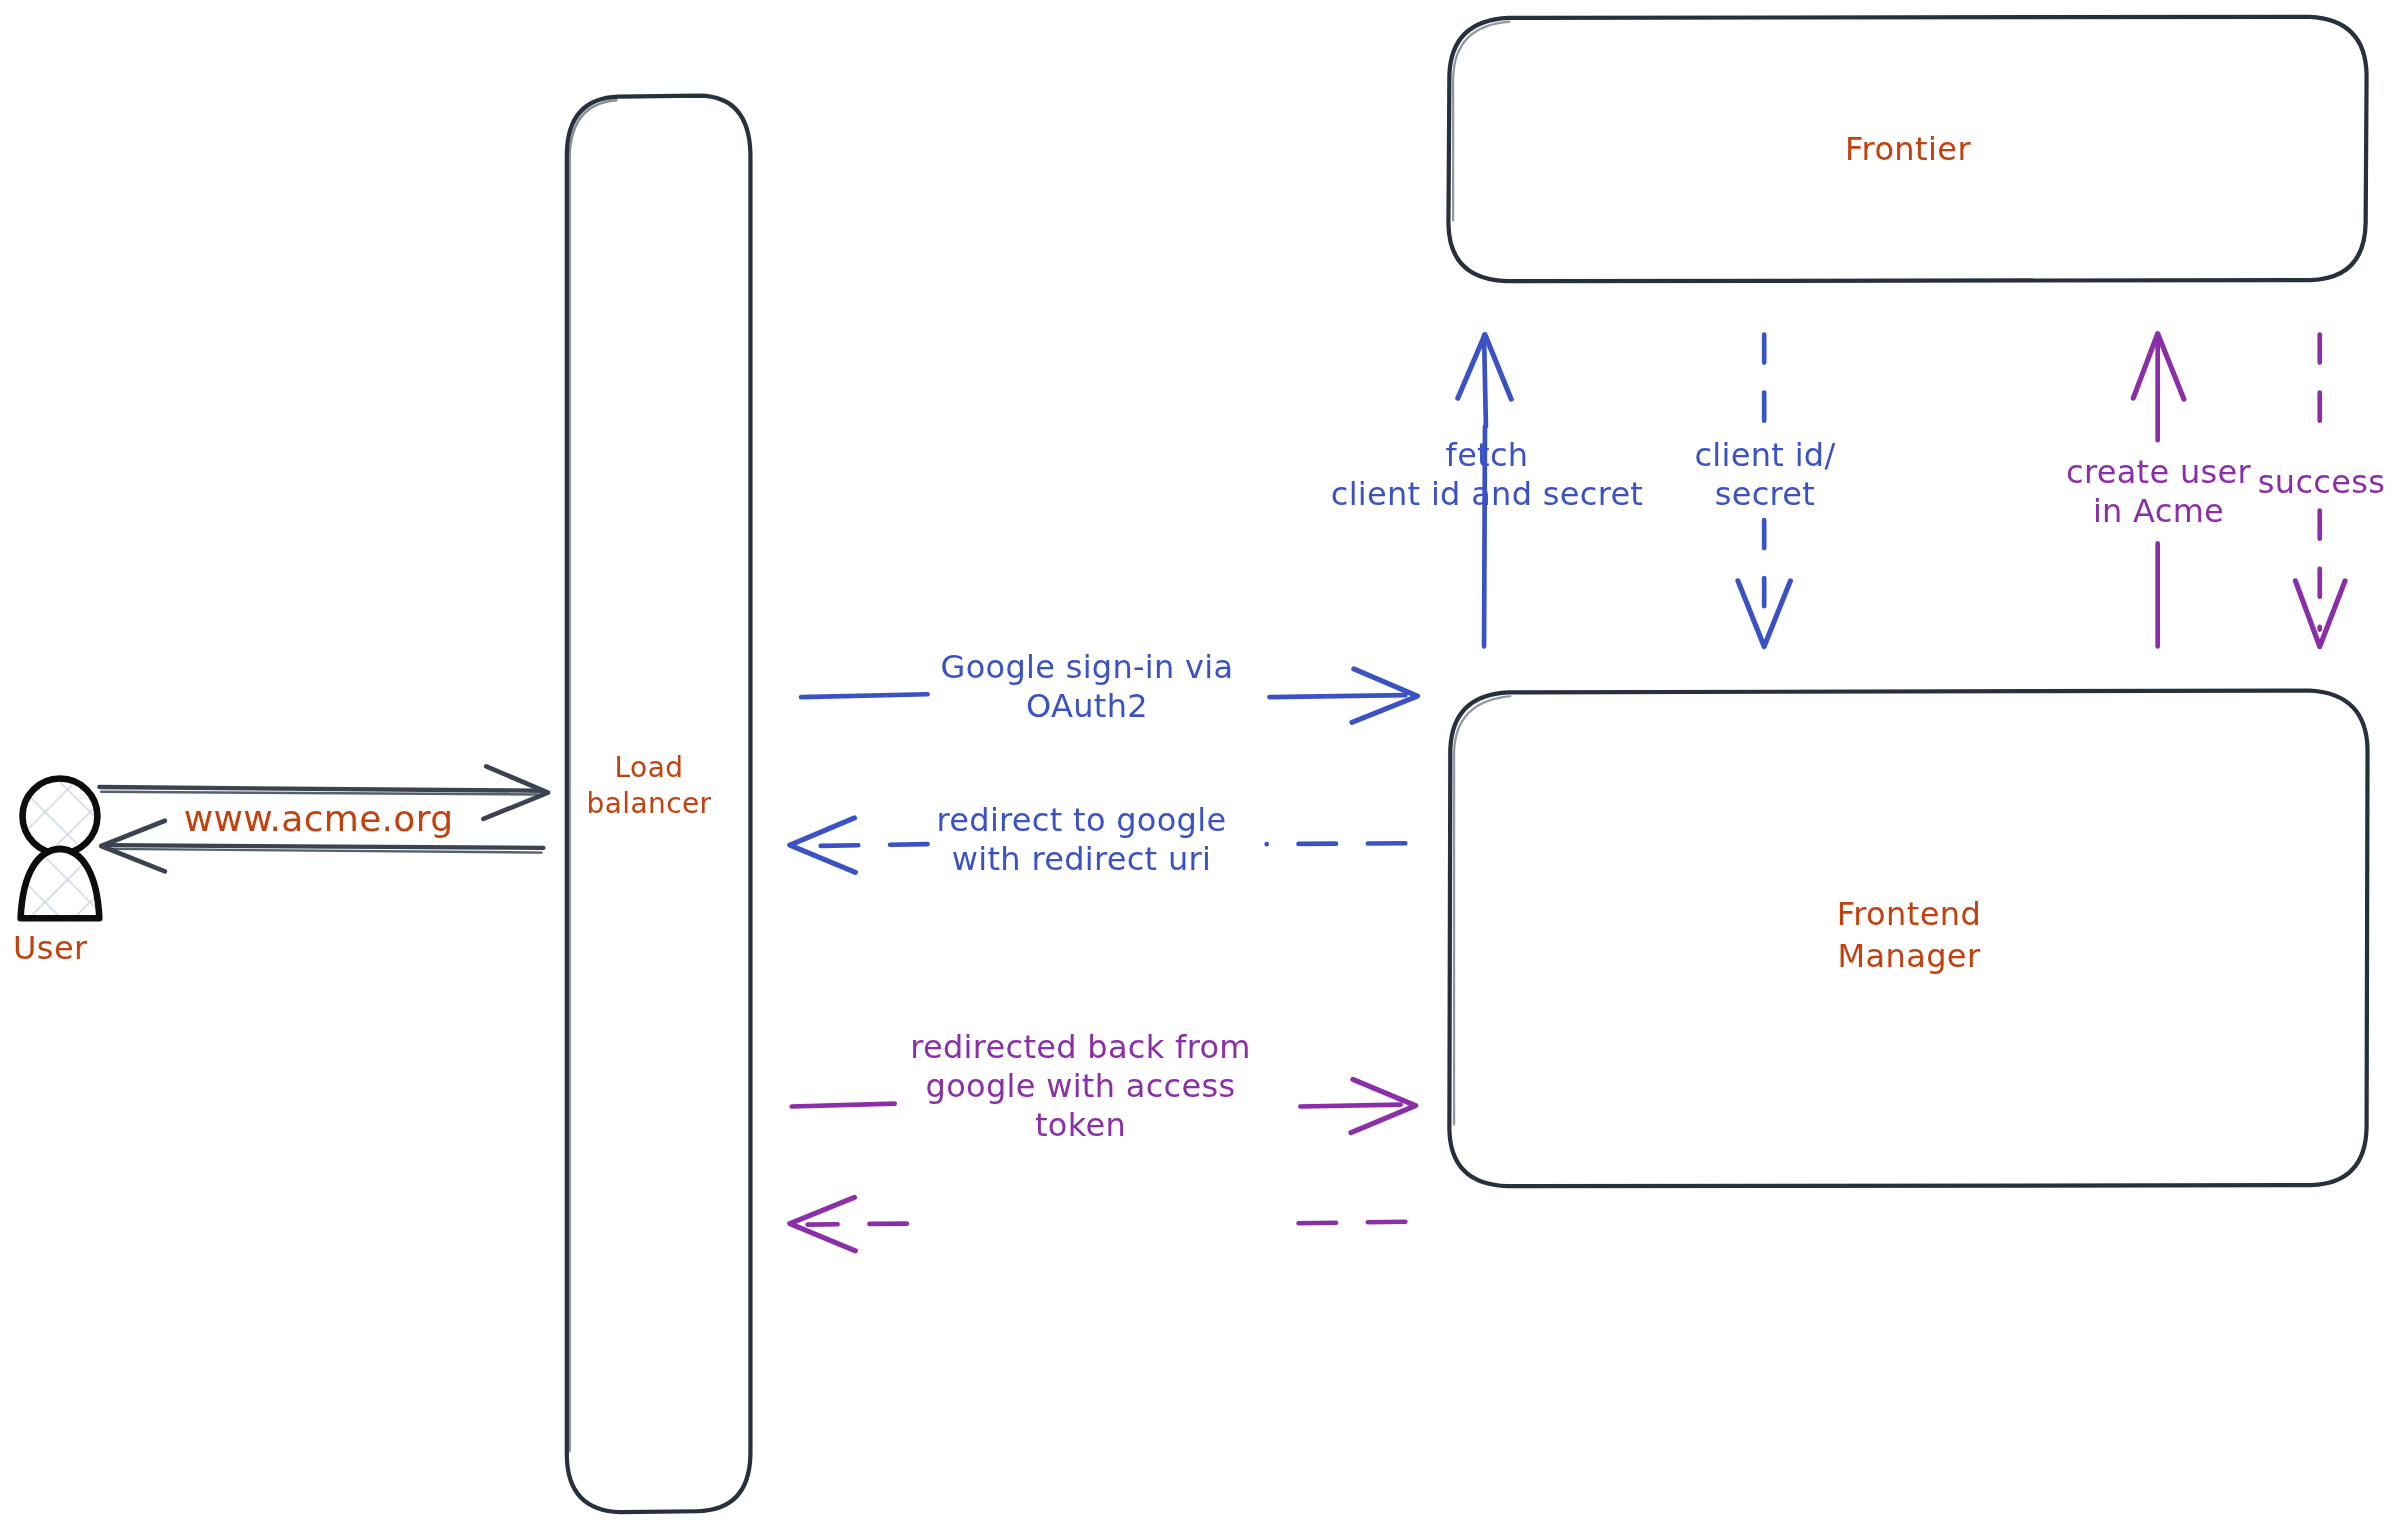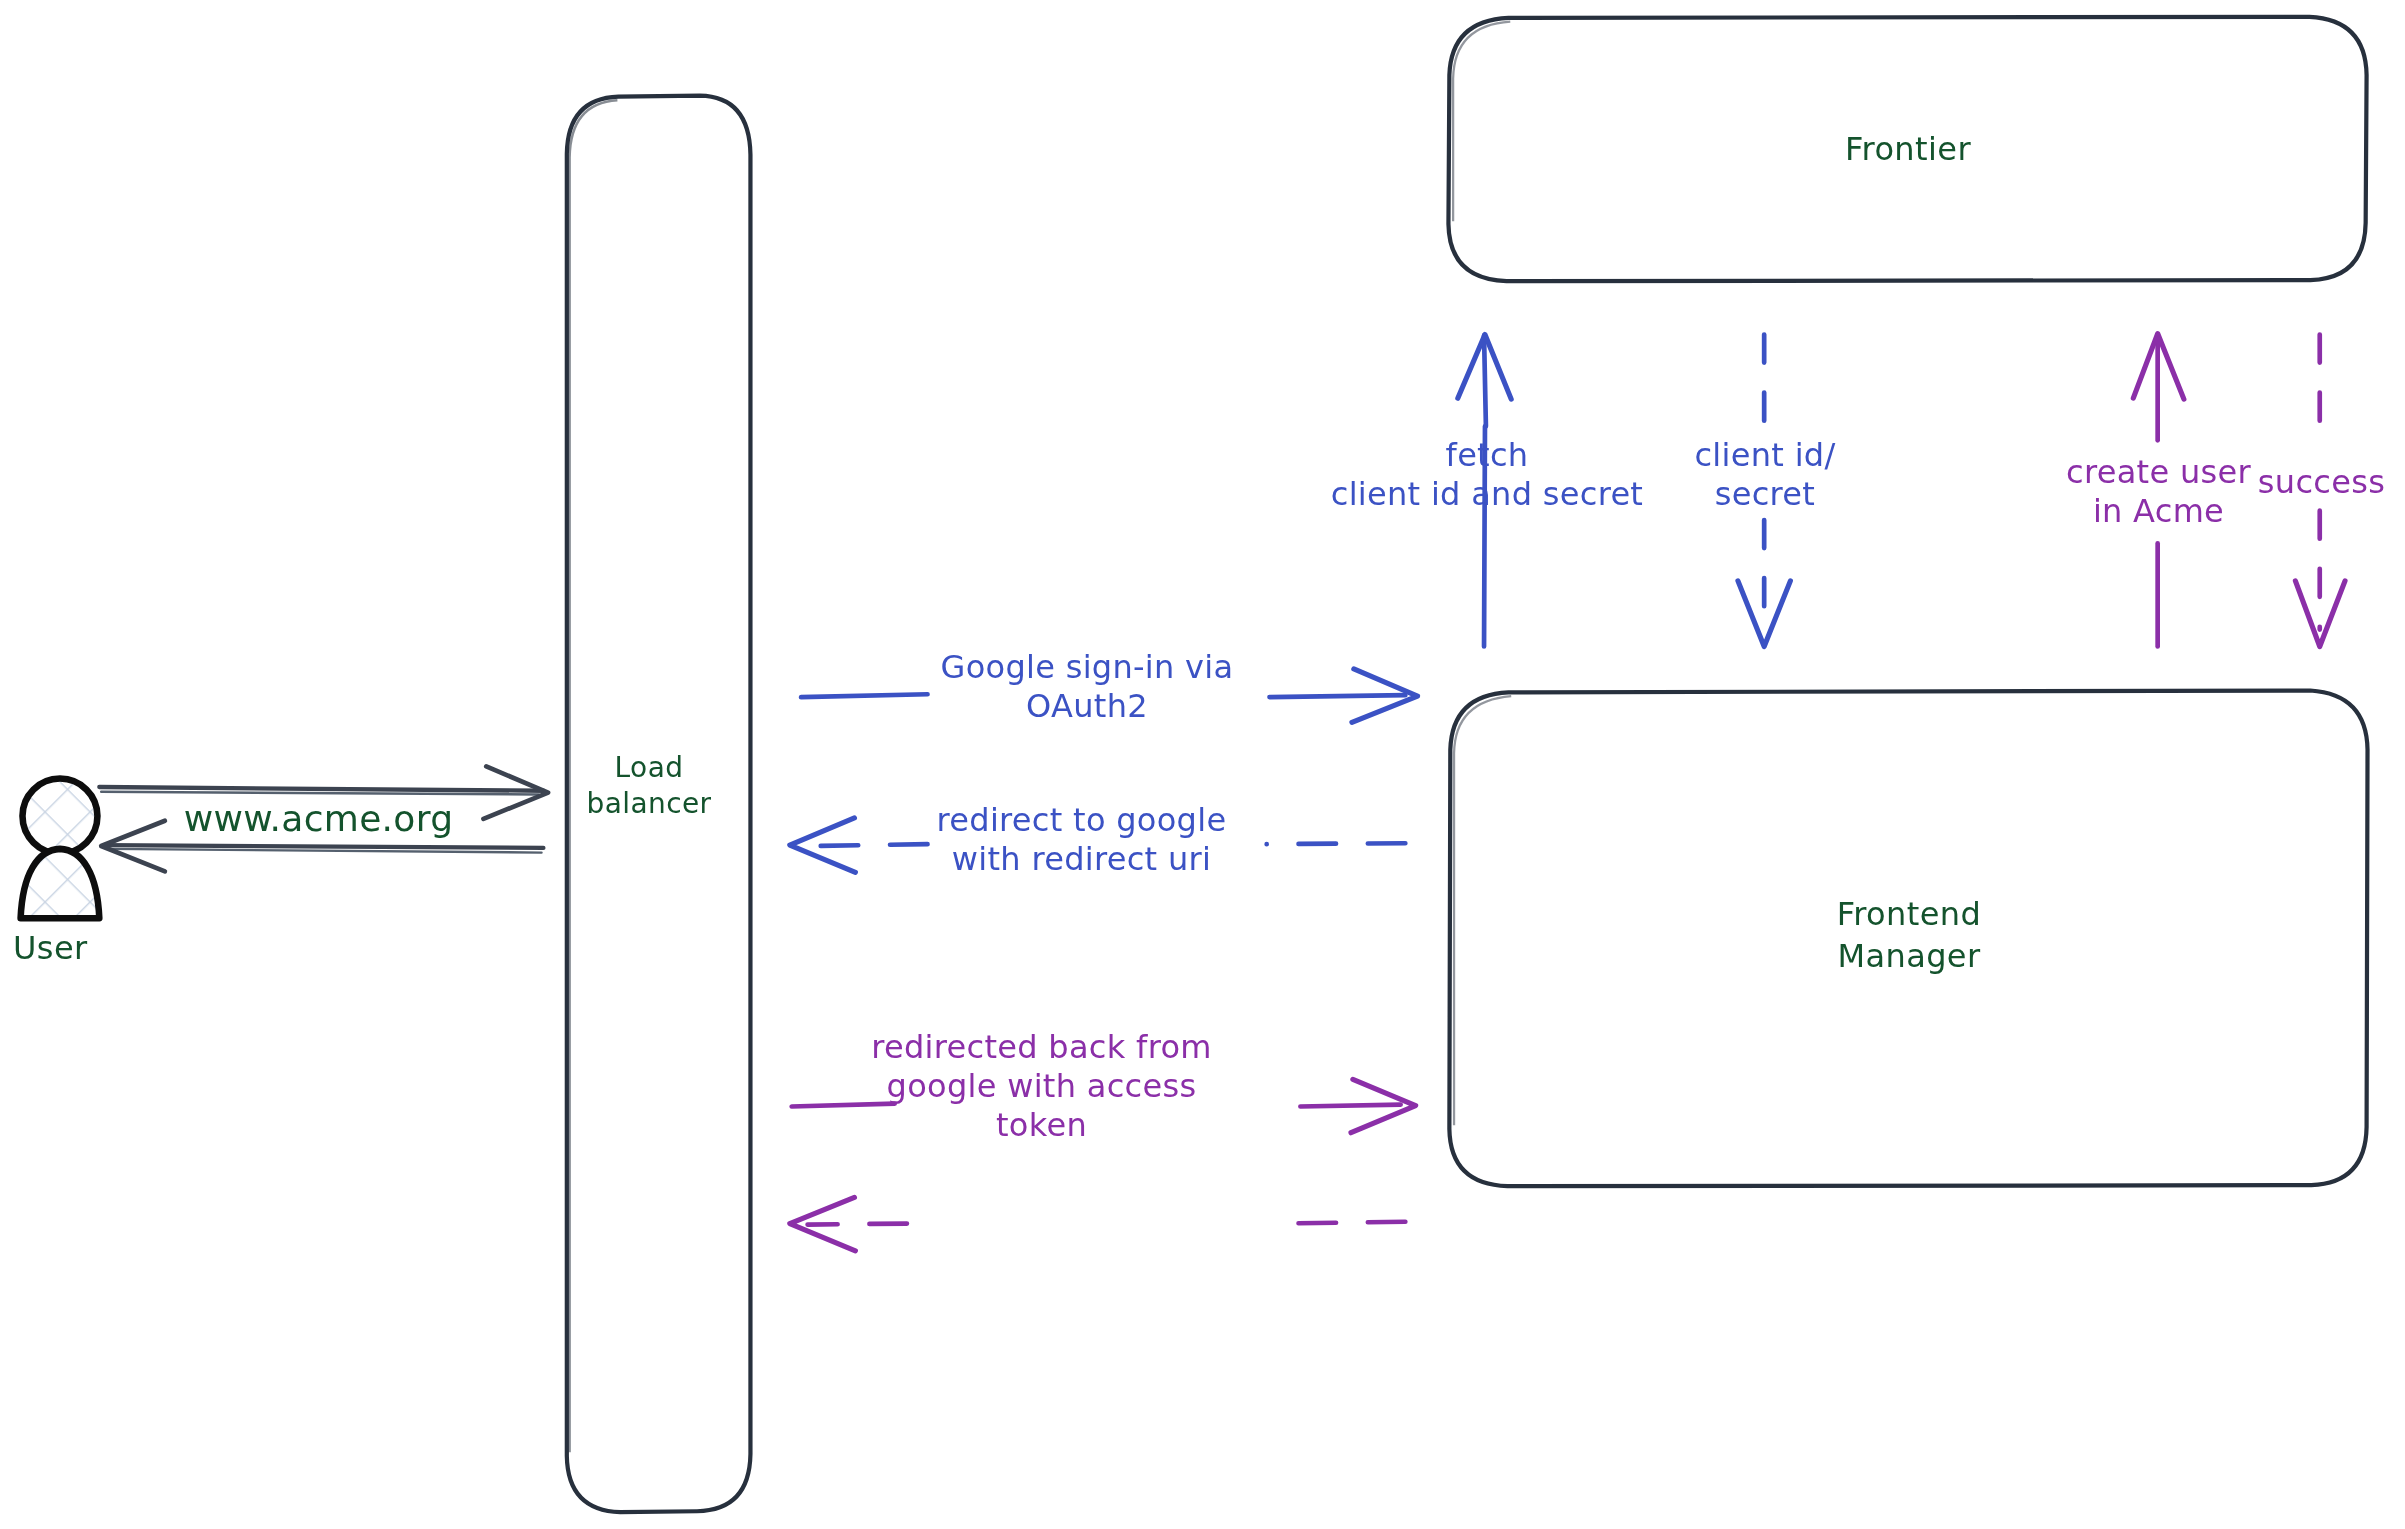--- a/index.html
+++ b/index.html
@@ -38,21 +38,21 @@
     position: absolute;
     font-family: "DejaVu Sans", sans-serif;
     text-align: center;
     line-height: 1.22;
     white-space: pre-line;
     letter-spacing: 0.3px;
     pointer-events: none;
   }
   .blue { color: #3b52c4; text-align: center; }
   .purple { color: #8b2fa8; }
-  .dark { color: #14532d; }
+  .dark { color: #c2410c; }
 </style>
 </head>
 <body>
 
 <div id="canvas">
 
   <svg id="diagram-svg" viewBox="0 0 2567 1633" xmlns="http://www.w3.org/2000/svg">
     <defs>
       <pattern id="hatch" width="34" height="34" patternUnits="userSpaceOnUse" patternTransform="rotate(45)">
         <rect width="34" height="34" fill="#ffffff"></rect>
@@ -164,19 +164,19 @@
 client id and secret</div>
 
   <div class="edge-label blue" style="left:1662px; top:436px; width:206px; font-size:32px;">client id/
 secret</div>
 
   <div class="edge-label purple" style="left:2031px; top:436px; width:255px; font-size:32px;margin-top:17px;">create user
 in Acme</div>
 
   <div class="edge-label purple" style="left:2237px; top:463px; width:169px; font-size:32px;">success</div>
 
-  <div class="edge-label purple" style="left:840px; top:1028px; width:403px; font-size:32px;">redirected back from
+  <div class="edge-label purple" style="left:879px; top:1028px; width:403px; font-size:32px;">redirected back from
 google with access
 token</div>
 
 
 </div>
 
 
 </body></html>

